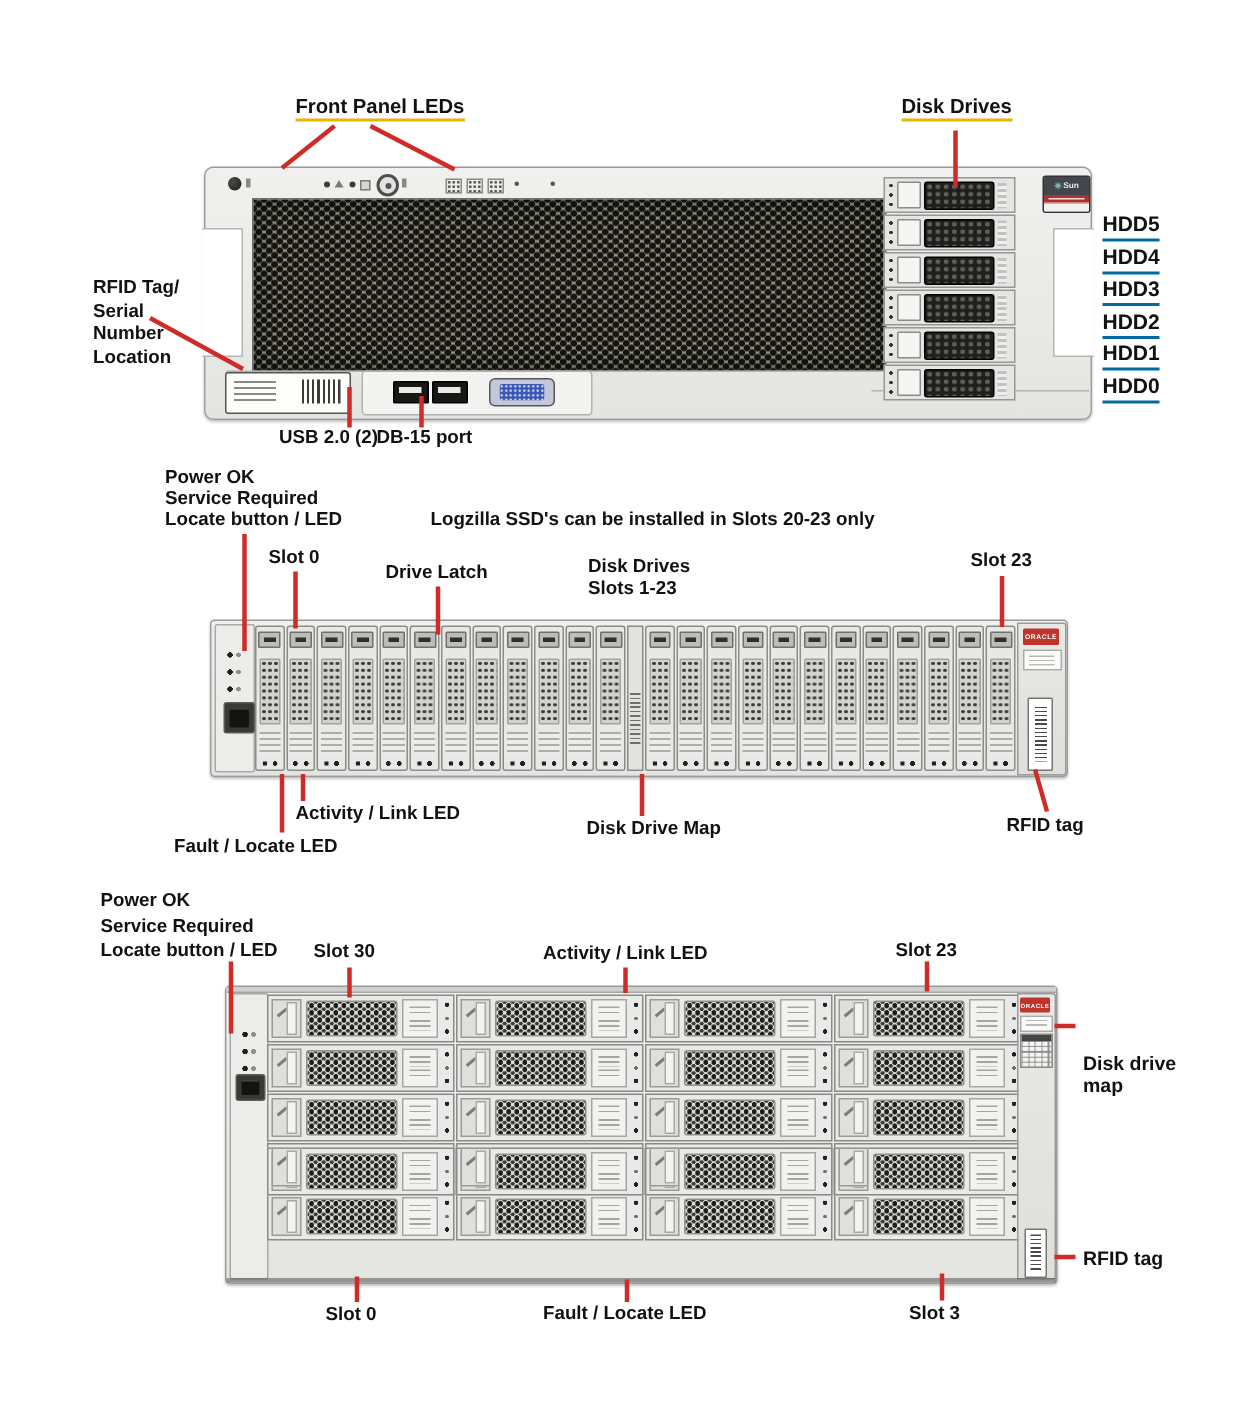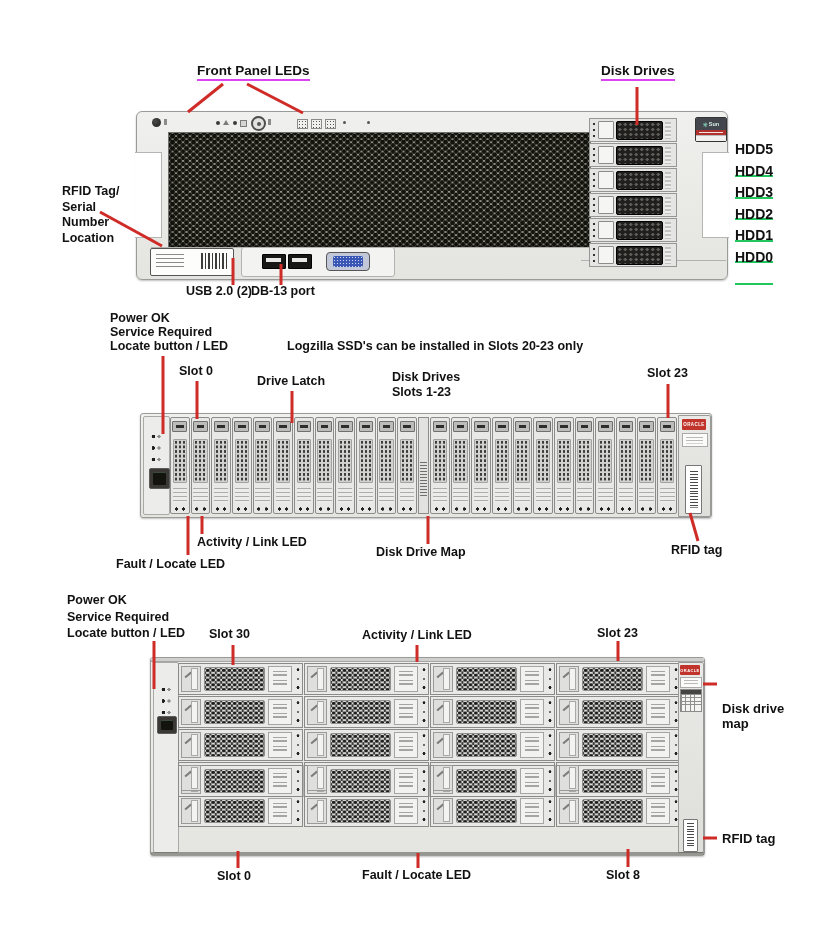--- a/index.html
+++ b/index.html
@@ -4,23 +4,23 @@
 <style>
   html,body{margin:0;padding:0;background:#fff;}
   .canvas{position:relative;width:840px;height:947px;background:#fff;overflow:hidden;
           font-family:"Liberation Sans",sans-serif;}
   svg.lines{position:absolute;left:0;top:0;width:840px;height:947px;pointer-events:none;z-index:30;}
   svg.lines line{stroke:#cf2b27;stroke-width:3;}
 
   
   .callout{position:absolute;font-weight:bold;font-size:12.5px;color:#111;white-space:nowrap;z-index:40;line-height:15px;}
   .hdr{font-size:13.5px;}
-  .u{display:inline-block;border-bottom:2px solid #d946ef;padding-bottom:1px;}
+  .u{display:inline-block;border-bottom:2px solid #eab308;padding-bottom:1px;}
   .hdd-item{position:absolute;left:735px;font-weight:bold;font-size:14px;color:#111;z-index:40;}
-  .hdd-item span{display:inline-block;border-bottom:2px solid #22c55e;padding-bottom:18px;}
+  .hdd-item span{display:inline-block;border-bottom:2px solid #0369a1;padding-bottom:2px;}
   .lh14{line-height:14px;} .lh155{line-height:15.5px;} .lh16{line-height:16.5px;}
   .f13{font-size:13px;}
 
   
   .chassis{position:absolute;background:linear-gradient(180deg,#f0f0ee,#e4e4e0);border:1px solid #9a9a98;box-shadow:0 1px 2px rgba(0,0,0,.25);}
   .ctrl-panel{position:absolute;background:#eDeDeb;background:#ececea;border:1px solid #a9a9a7;border-radius:2px;}
   .leds3{position:absolute;width:12px;height:30px;
     background-image:
       radial-gradient(circle at 28% 12%, #1f1f1d 1.7px, transparent 1.9px),
       radial-gradient(circle at 28% 50%, #1f1f1d 1.7px, transparent 1.9px),
@@ -196,21 +196,21 @@
   <div class="hdd-item" style="top:227px"><span>HDD1</span></div>
   <div class="hdd-item" style="top:249px"><span>HDD0</span></div>
 
   <div class="callout lh155" style="left:62px;top:184px">
     <div>RFID Tag/</div>
       <div>Serial</div>
     <div>Number</div>
       <div>Location</div>
   </div>
   <div class="callout" style="left:186px;top:284px">USB 2.0 (2)</div>
-  <div class="callout" style="left:251px;top:284px">DB-13 port</div>
+  <div class="callout" style="left:251px;top:284px">DB-15 port</div>
 
   <div class="chassis server">
     <div class="notch notch-l"></div>
     <div class="notch notch-r"></div>
     <div class="led-strip">
       <span class="it i-dot9" style="left:7px;top:4px"></span>
       <span class="it i-g" style="left:19px;top:5px"></span>
       <span class="it i-dot4" style="left:71px;top:7px"></span>
       <span class="it i-tri" style="left:78px;top:6px"></span>
       <span class="it i-dot4" style="left:88px;top:7px"></span>
@@ -287,21 +287,21 @@
   <div class="callout" style="left:287px;top:339px">Logzilla SSD's can be installed in Slots 20-23 only</div>
   <div class="callout" style="left:179px;top:364px">Slot 0</div>
   <div class="callout" style="left:257px;top:374px">Drive Latch</div>
   <div class="callout" style="left:392px;top:370px">
     <div>Disk Drives</div>
       <div>Slots 1-23</div>
   </div>
   <div class="callout" style="left:647px;top:366px">Slot 23</div>
   <div class="callout" style="left:197px;top:535px">Activity / Link LED</div>
   <div class="callout" style="left:116px;top:557px">Fault / Locate LED</div>
-  <div class="callout" style="left:376px;top:545px">Disk Drive Map</div>
+  <div class="callout" style="left:391px;top:545px">Disk Drive Map</div>
   <div class="callout" style="left:671px;top:543px">RFID tag</div>
 
   <div class="chassis shelf24">
     <div class="ctrl-panel">
       <div class="leds3"></div>
       <div class="disp"></div>
     </div>
     <div class="vrow">
         <div class="vdrive">
           <div class="v-latch"></div>
@@ -466,21 +466,21 @@
   <div class="callout" style="left:209px;top:627px">Slot 30</div>
   <div class="callout" style="left:362px;top:628px">Activity / Link LED</div>
   <div class="callout" style="left:597px;top:626px">Slot 23</div>
   <div class="callout f13" style="left:722px;top:701px">
     <div>Disk drive</div>
       <div>map</div>
   </div>
   <div class="callout f13" style="left:722px;top:831px">RFID tag</div>
   <div class="callout" style="left:217px;top:869px">Slot 0</div>
   <div class="callout" style="left:362px;top:868px">Fault / Locate LED</div>
-  <div class="callout" style="left:606px;top:868px">Slot 8</div>
+  <div class="callout" style="left:606px;top:868px">Slot 3</div>
 
   <div class="chassis shelf4u">
     <div class="ctrl-panel">
       <div class="leds3"></div>
       <div class="disp"></div>
     </div>
     <div class="hgrid">
         <div class="hrow">
           <div class="hdrive">
             <div class="h-latch"></div>

